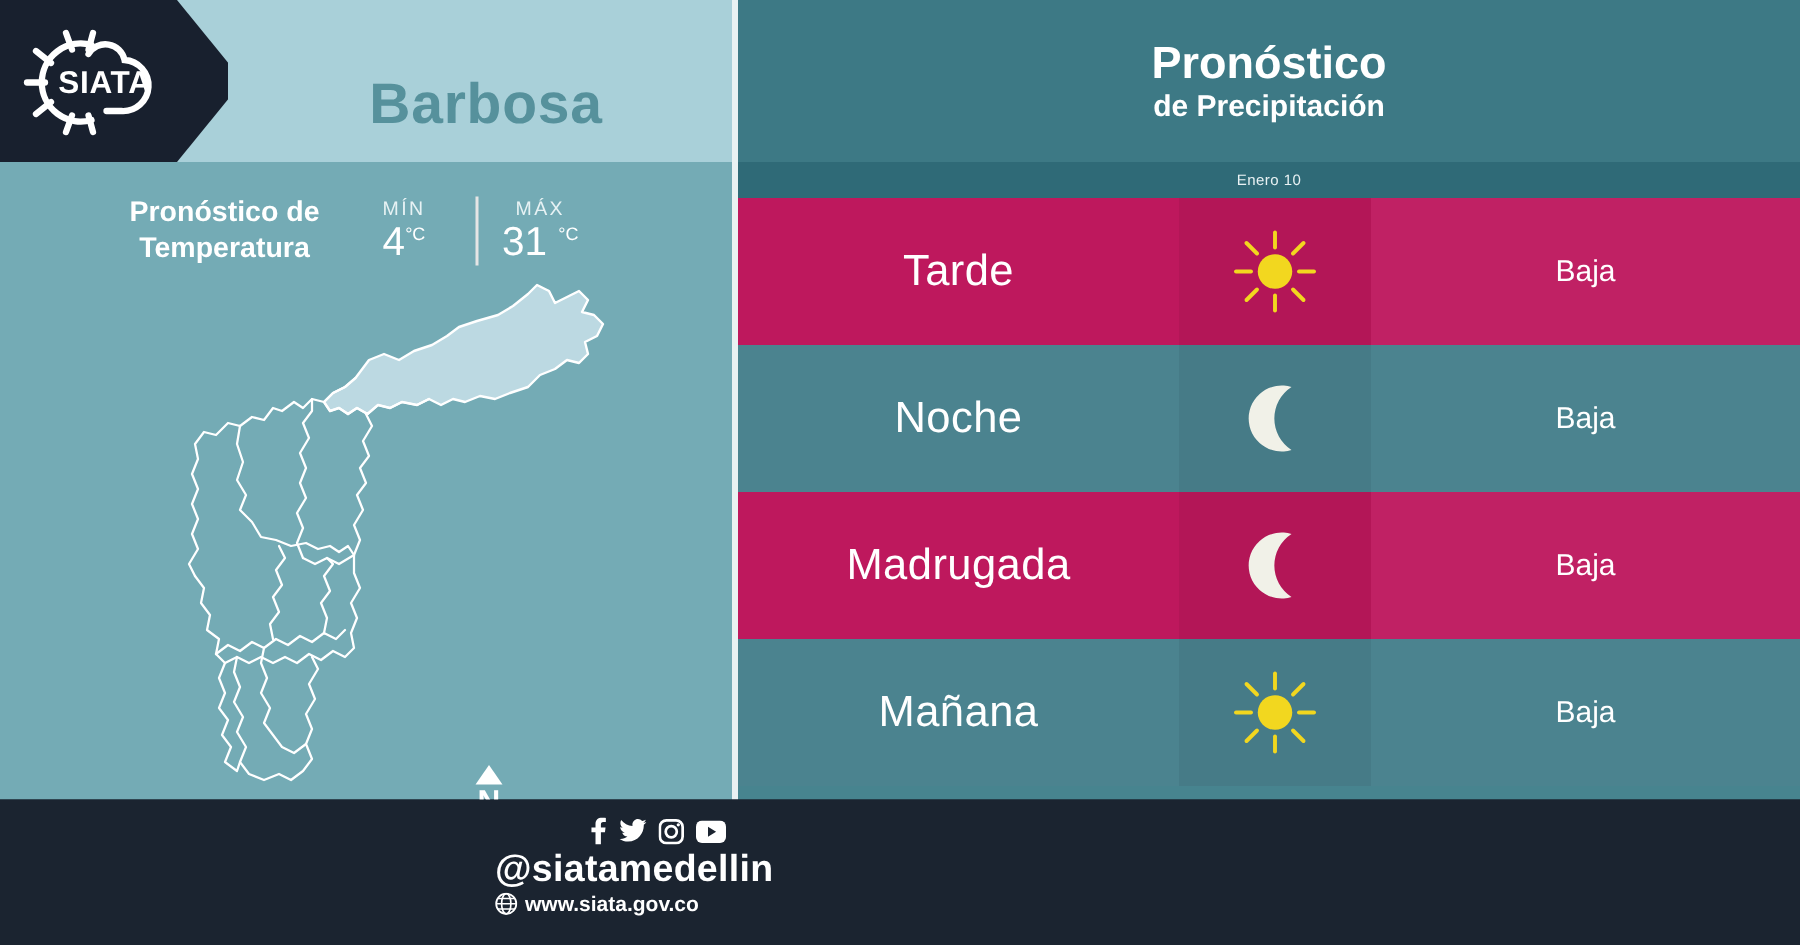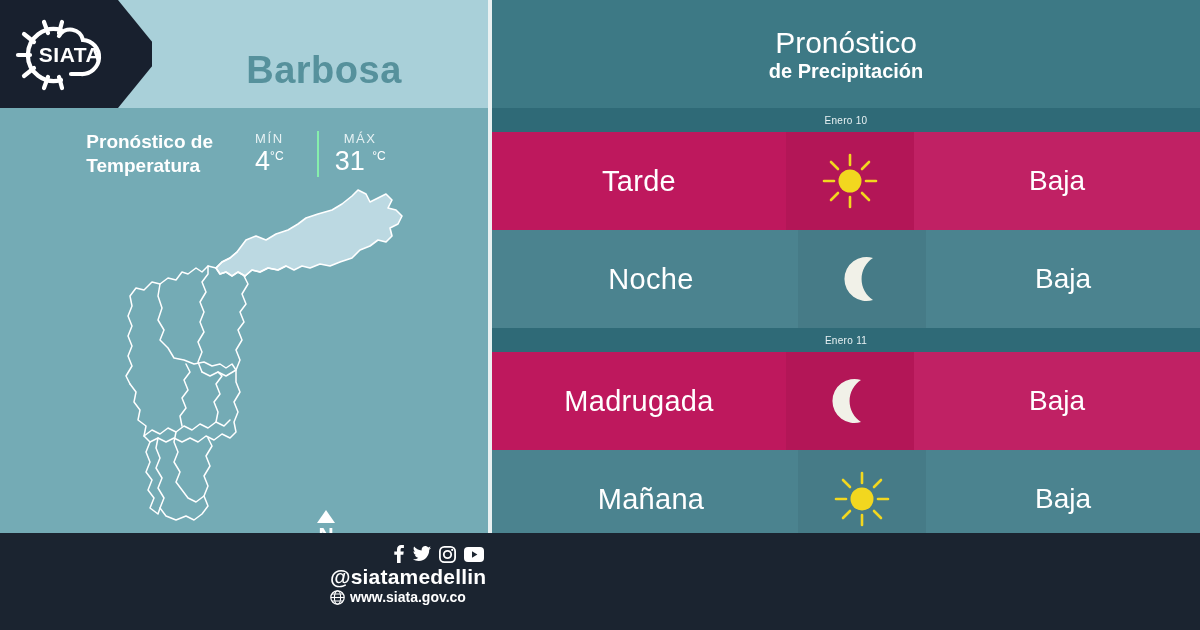--- a/index.html
+++ b/index.html
@@ -31,28 +31,28 @@
     position:absolute; left:160px; top:16px; width:328px; height:108px;
     display:flex; align-items:center; justify-content:center;
     color:#56919c; font-size:38px; font-weight:bold; letter-spacing:.5px;
   }
   .temp-block {
     position:absolute; left:0; top:118px; width:488px; height:72px;
     display:flex; align-items:center; justify-content:center; gap:26px;
   }
   .temp-title {
     color:#ffffff; font-size:19px; font-weight:bold; line-height:1.24;
-    text-align:left;
+    text-align:center;
   }
   .temp-values { display:flex; align-items:flex-start; gap:17px; }
   .temp-col {
     display:flex; flex-direction:column; align-items:center;
     padding:0 16px; color:#ffffff;
   }
-  .temp-col.max { border-left:2px solid #86efac; }
+  .temp-col.max { border-left:2px solid #e5e5e5; }
   .temp-label { font-size:13px; letter-spacing:1.6px; color:#e7f2f4; }
   .temp-val { font-size:27px; font-weight:normal; line-height:1.15; }
   .temp-val sup { font-size:12px; vertical-align:super; }
 
   .map-wrap { position:absolute; left:40px; top:180px; width:410px; height:350px; }
   .map-wrap svg { display:block; }
   .north-mark {
     position:absolute; left:277px; top:330px;
     display:flex; flex-direction:column; align-items:center;
     color:#ffffff;
@@ -67,58 +67,58 @@
   
   .right-panel {
     position:absolute; left:492px; top:0; width:708px; height:533px;
     background:#47848f;
   }
   .precip-head {
     width:100%; height:108px; background:#3d7985;
     display:flex; flex-direction:column; align-items:center; justify-content:center;
     color:#ffffff;
   }
-  .precip-head .l1 { font-size:30px; font-weight:normal; line-height:1.17; }
+  .precip-head .l1 { font-size:30px; font-weight:bold; line-height:1.17; }
   .precip-head .l2 { font-size:20px; font-weight:bold; line-height:1.17; }
 
   .date-bar {
     width:100%; height:24px; background:#2f6a77;
     display:flex; align-items:center; justify-content:center;
     color:#e9f2f4; font-size:10px; letter-spacing:.3px;
   }
   .fc-row { position:relative; width:100%; height:98px; display:flex; }
   .fc-row.light { background:#be185d; }
-  .fc-row.dark  { background:#4b838f;padding-left:12px; }
+  .fc-row.dark  { background:#4b838f; }
   .cell-period {
     width:294px; display:flex; align-items:center; justify-content:center;
     color:#ffffff; font-size:29px; letter-spacing:.3px;
   }
   .cell-icon {
     width:128px; display:flex; align-items:center; justify-content:center;
     background:rgba(0,0,0,0.055);
   }
   .cell-level {
     flex:1; display:flex; align-items:center; justify-content:center;
-    color:#ffffff; font-size:28px;
+    color:#ffffff; font-size:20px;
   }
   .fc-row.light .cell-level { background:rgba(255,255,255,0.045); }
 
   
   .footer {
     position:absolute; left:0; top:533px; width:1200px; height:97px;
     background:#1b2430;
     display:flex; align-items:center;
     color:#ffffff;
   }
   .f-social {
     position:absolute; left:330px; top:12px; width:160px;
     display:flex; flex-direction:column; align-items:flex-start;
   }
   .f-icons { display:flex; gap:8px; align-items:center; margin-left:62px; margin-bottom:2px; }
-  .f-handle { font-size:21px; font-weight:bold; letter-spacing:.2px; }
+  .f-handle { font-size:25px; font-weight:bold; letter-spacing:.2px; }
   .f-web { display:flex; align-items:center; gap:5px; font-size:14px;font-weight:bold; }
 
   .gap-strip { position:absolute; left:488px; top:0; width:4px; height:533px; background:#e9f1f2; }
 </style>
 </head>
 <body>
 
 <div class="canvas">
 
   <div class="left-panel">
@@ -239,21 +239,20 @@
     <div class="fc-row dark">
       <div class="cell-period">Noche</div>
       <div class="cell-icon">
         <svg width="54" height="54" viewBox="0 0 54 54">
           <path fill="#f1f1e8" d="M38 6 A22 22 0 1 0 38 48 A25 25 0 0 1 38 6 Z"></path>
         </svg>
       </div>
       <div class="cell-level">Baja</div>
     </div>
 
-    <div class="date-bar">Enero 11</div>
 
     <div class="fc-row light">
       <div class="cell-period">Madrugada</div>
       <div class="cell-icon">
         <svg width="54" height="54" viewBox="0 0 54 54">
           <path fill="#f1f1e8" d="M38 6 A22 22 0 1 0 38 48 A25 25 0 0 1 38 6 Z"></path>
         </svg>
       </div>
       <div class="cell-level">Baja</div>
     </div>

